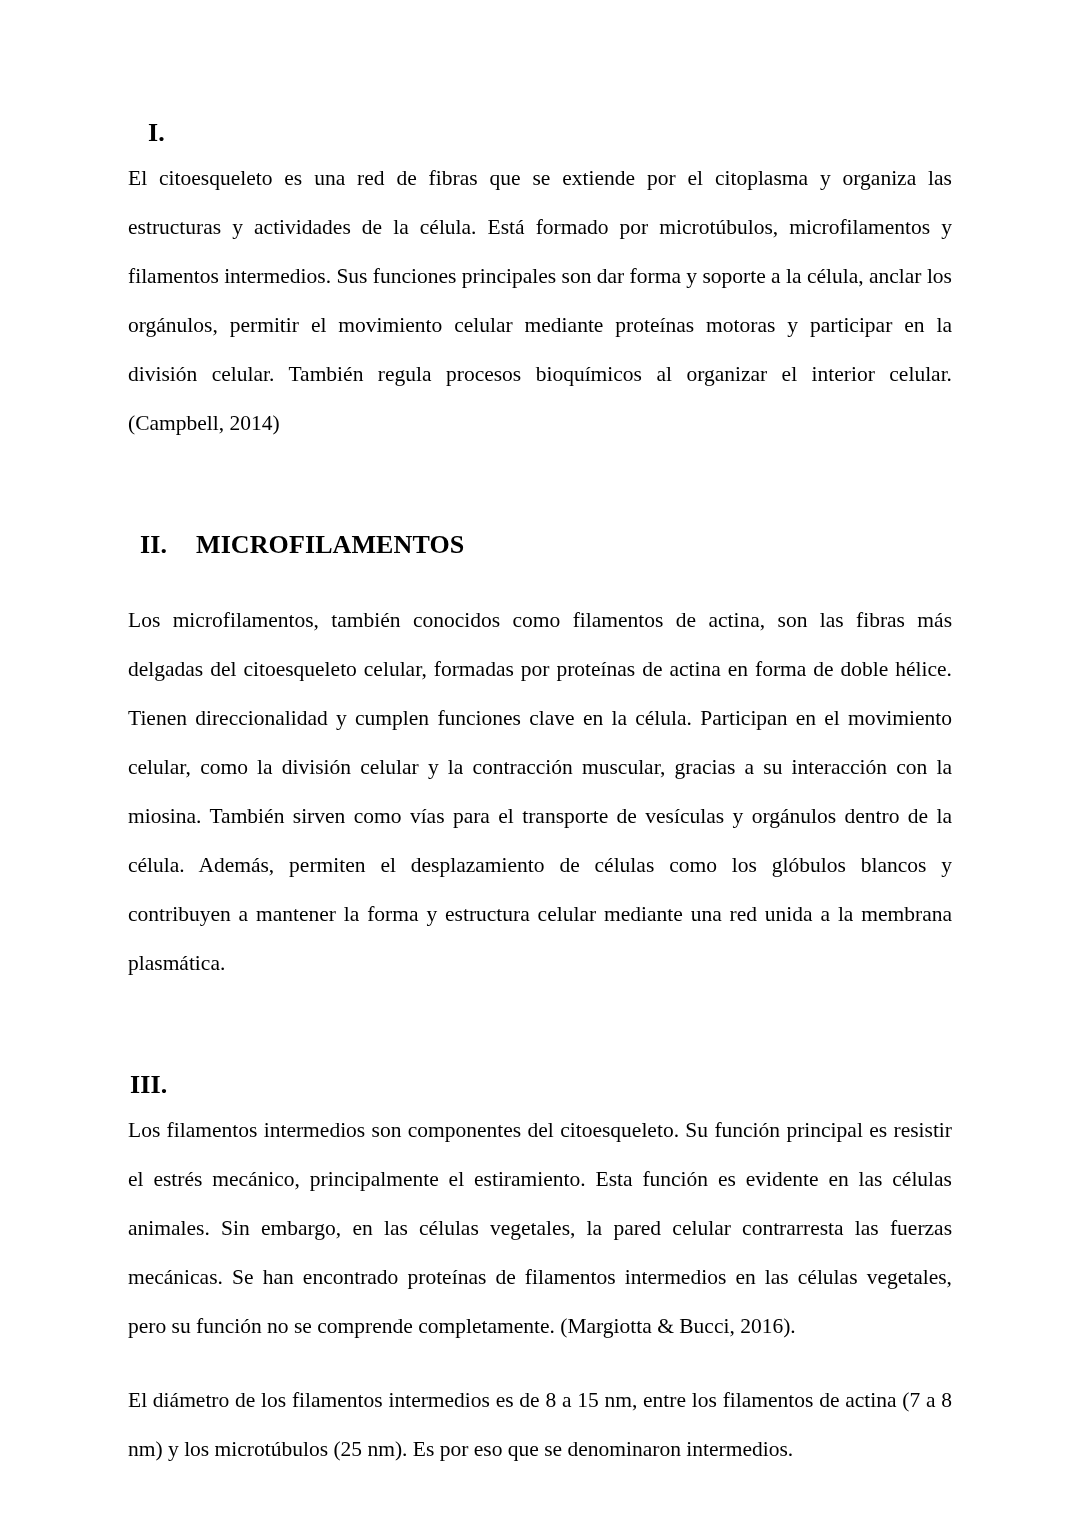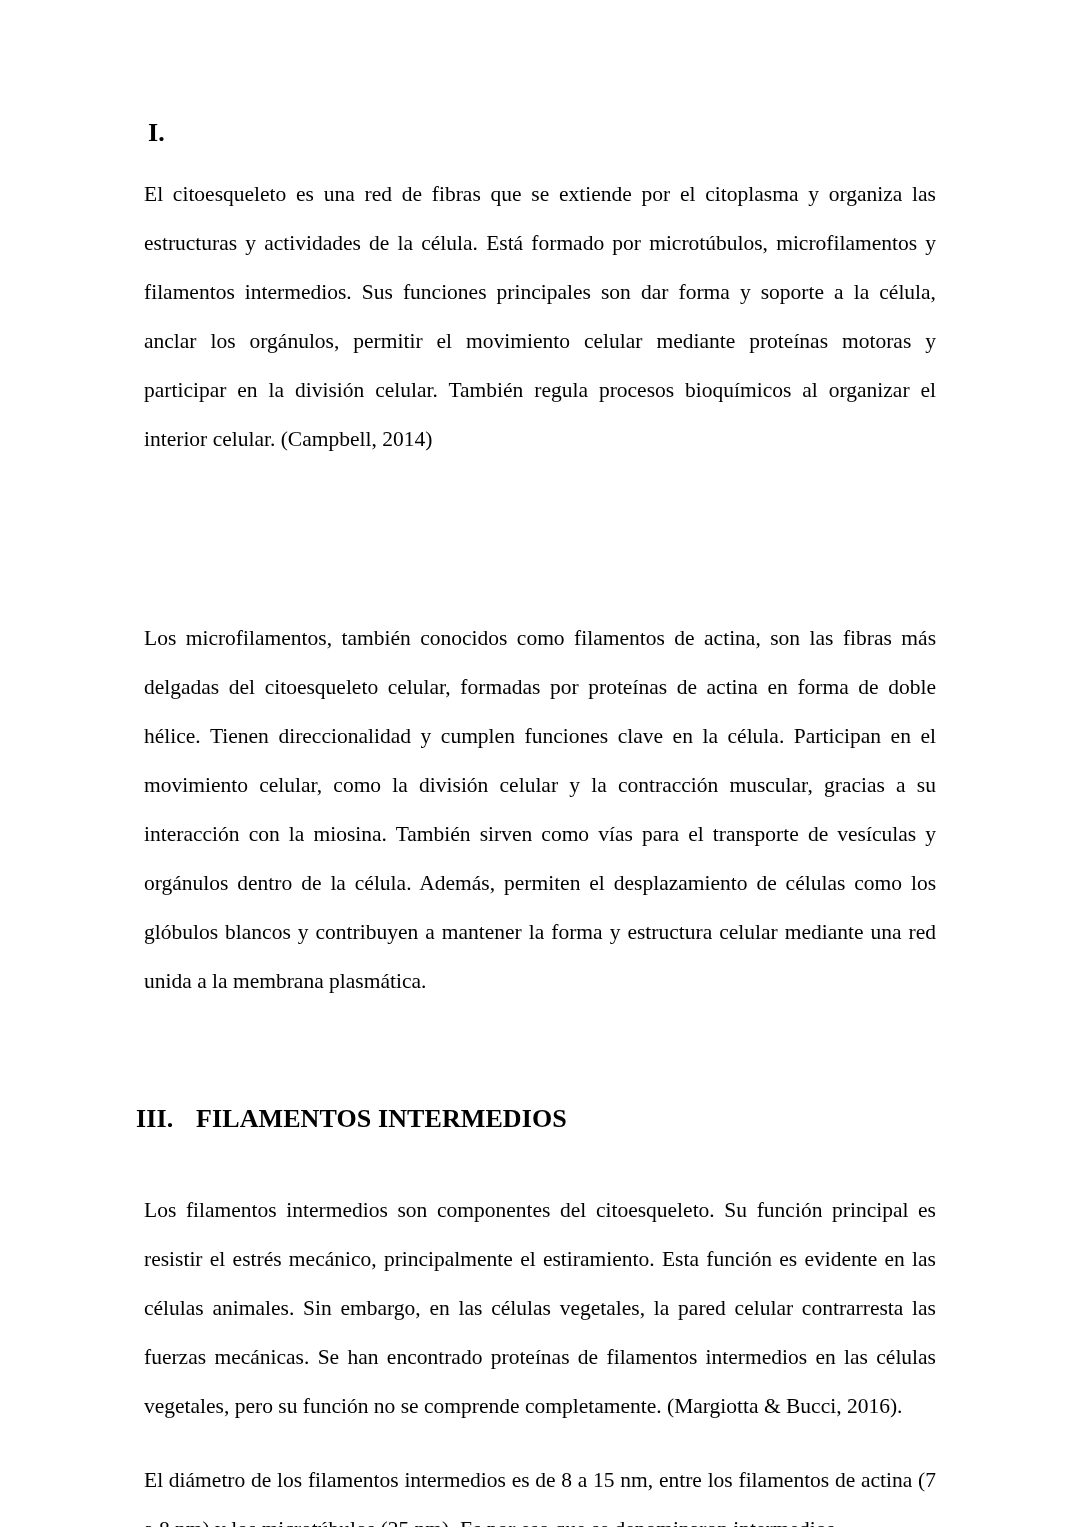--- a/index.html
+++ b/index.html
@@ -53,32 +53,32 @@
   }
   .heading .htext {
     display: inline-block;
     margin-left: 68px;
     font-weight: bold;
   }
 
   
   .heading.h-i   .num { left: 20px; }
   .heading.h-ii  .num { left: 12px; }
-  .heading.h-iii .num { left: 8px; }
+  .heading.h-iii .num { left: 2px; }
 
   .gap-before-heading { height: 82px; }
   .gap-after-heading  { height: 36px; }
 
   
   .para {
     font-size: 21.5px;
     line-height: 49px;
     text-align: justify;
     text-justify: inter-word;
-    margin: 16px;
+    margin: 0;
     hyphens: none;
     word-spacing: 0px;
   }
   .para + .para {
     margin-top: 25px;
   }
 </style>
 </head>
 <body>
 
@@ -87,29 +87,32 @@
 
     <div class="heading h-i">
       <span class="num">I.</span>
     </div>
     <div class="gap-after-heading"></div>
 
     <p class="para">El citoesqueleto es una red de fibras que se extiende por el citoplasma y organiza las estructuras y actividades de la célula. Está formado por microtúbulos, microfilamentos y filamentos intermedios. Sus funciones principales son dar forma y soporte a la célula, anclar los orgánulos, permitir el movimiento celular mediante proteínas motoras y participar en la división celular. También regula procesos bioquímicos al organizar el interior celular. (Campbell, 2014)</p>
 
     <div class="gap-before-heading"></div>
 
+    <div class="heading h-ii">
+      <span class="num">II.</span>
+      <span class="htext">MICROFILAMENTOS</span>
+    </div>
     <div class="gap-after-heading"></div>
 
     <p class="para">Los microfilamentos, también conocidos como filamentos de actina, son las fibras más delgadas del citoesqueleto celular, formadas por proteínas de actina en forma de doble hélice. Tienen direccionalidad y cumplen funciones clave en la célula. Participan en el movimiento celular, como la división celular y la contracción muscular, gracias a su interacción con la miosina. También sirven como vías para el transporte de vesículas y orgánulos dentro de la célula. Además, permiten el desplazamiento de células como los glóbulos blancos y contribuyen a mantener la forma y estructura celular mediante una red unida a la membrana plasmática.</p>
 
     <div class="gap-before-heading"></div>
 
     <div class="heading h-iii">
       <span class="num">III.</span>
-      <span class="htext">FILAMENTOS INTERMEDIOS</span>
     </div>
     <div class="gap-after-heading"></div>
 
     <p class="para">Los filamentos intermedios son componentes del citoesqueleto. Su función principal es resistir el estrés mecánico, principalmente el estiramiento. Esta función es evidente en las células animales. Sin embargo, en las células vegetales, la pared celular contrarresta las fuerzas mecánicas. Se han encontrado proteínas de filamentos intermedios en las células vegetales, pero su función no se comprende completamente. (Margiotta &amp; Bucci, 2016).</p>
     <p class="para">El diámetro de los filamentos intermedios es de 8 a 15 nm, entre los filamentos de actina (7 a 8 nm) y los microtúbulos (25 nm). Es por eso que se denominaron intermedios.</p>
 
   </div>
 </div>
 
 </body></html>

